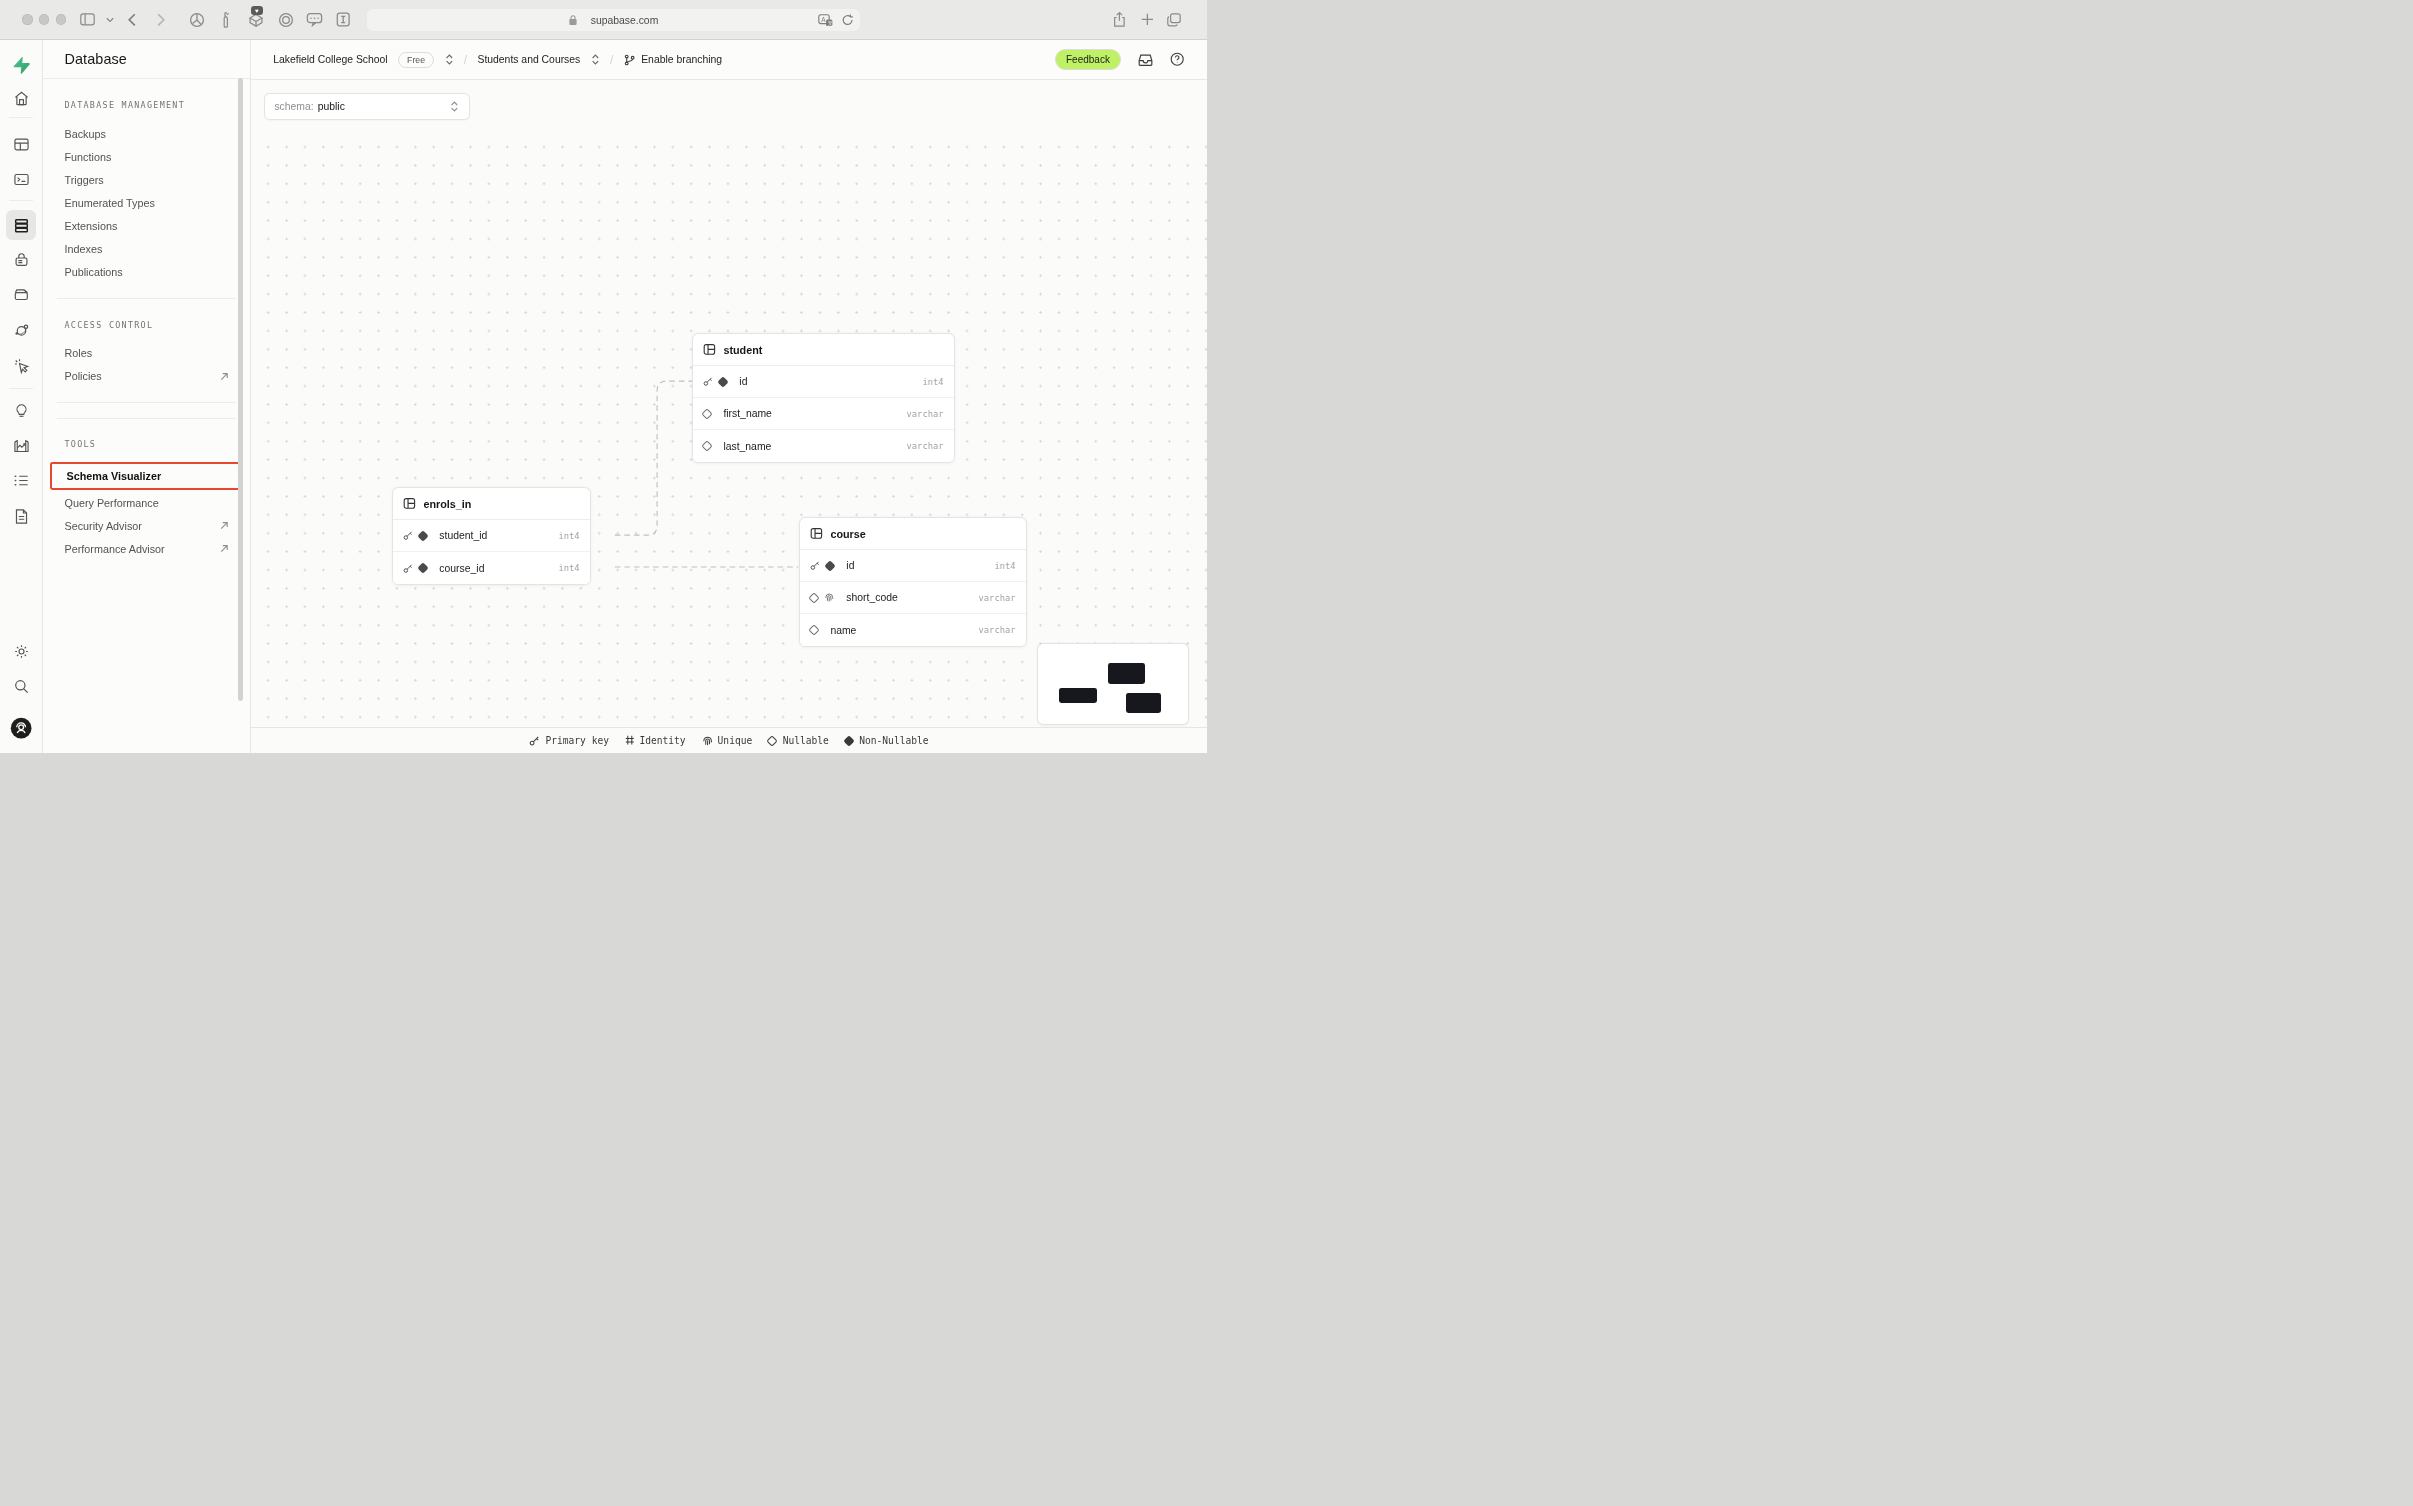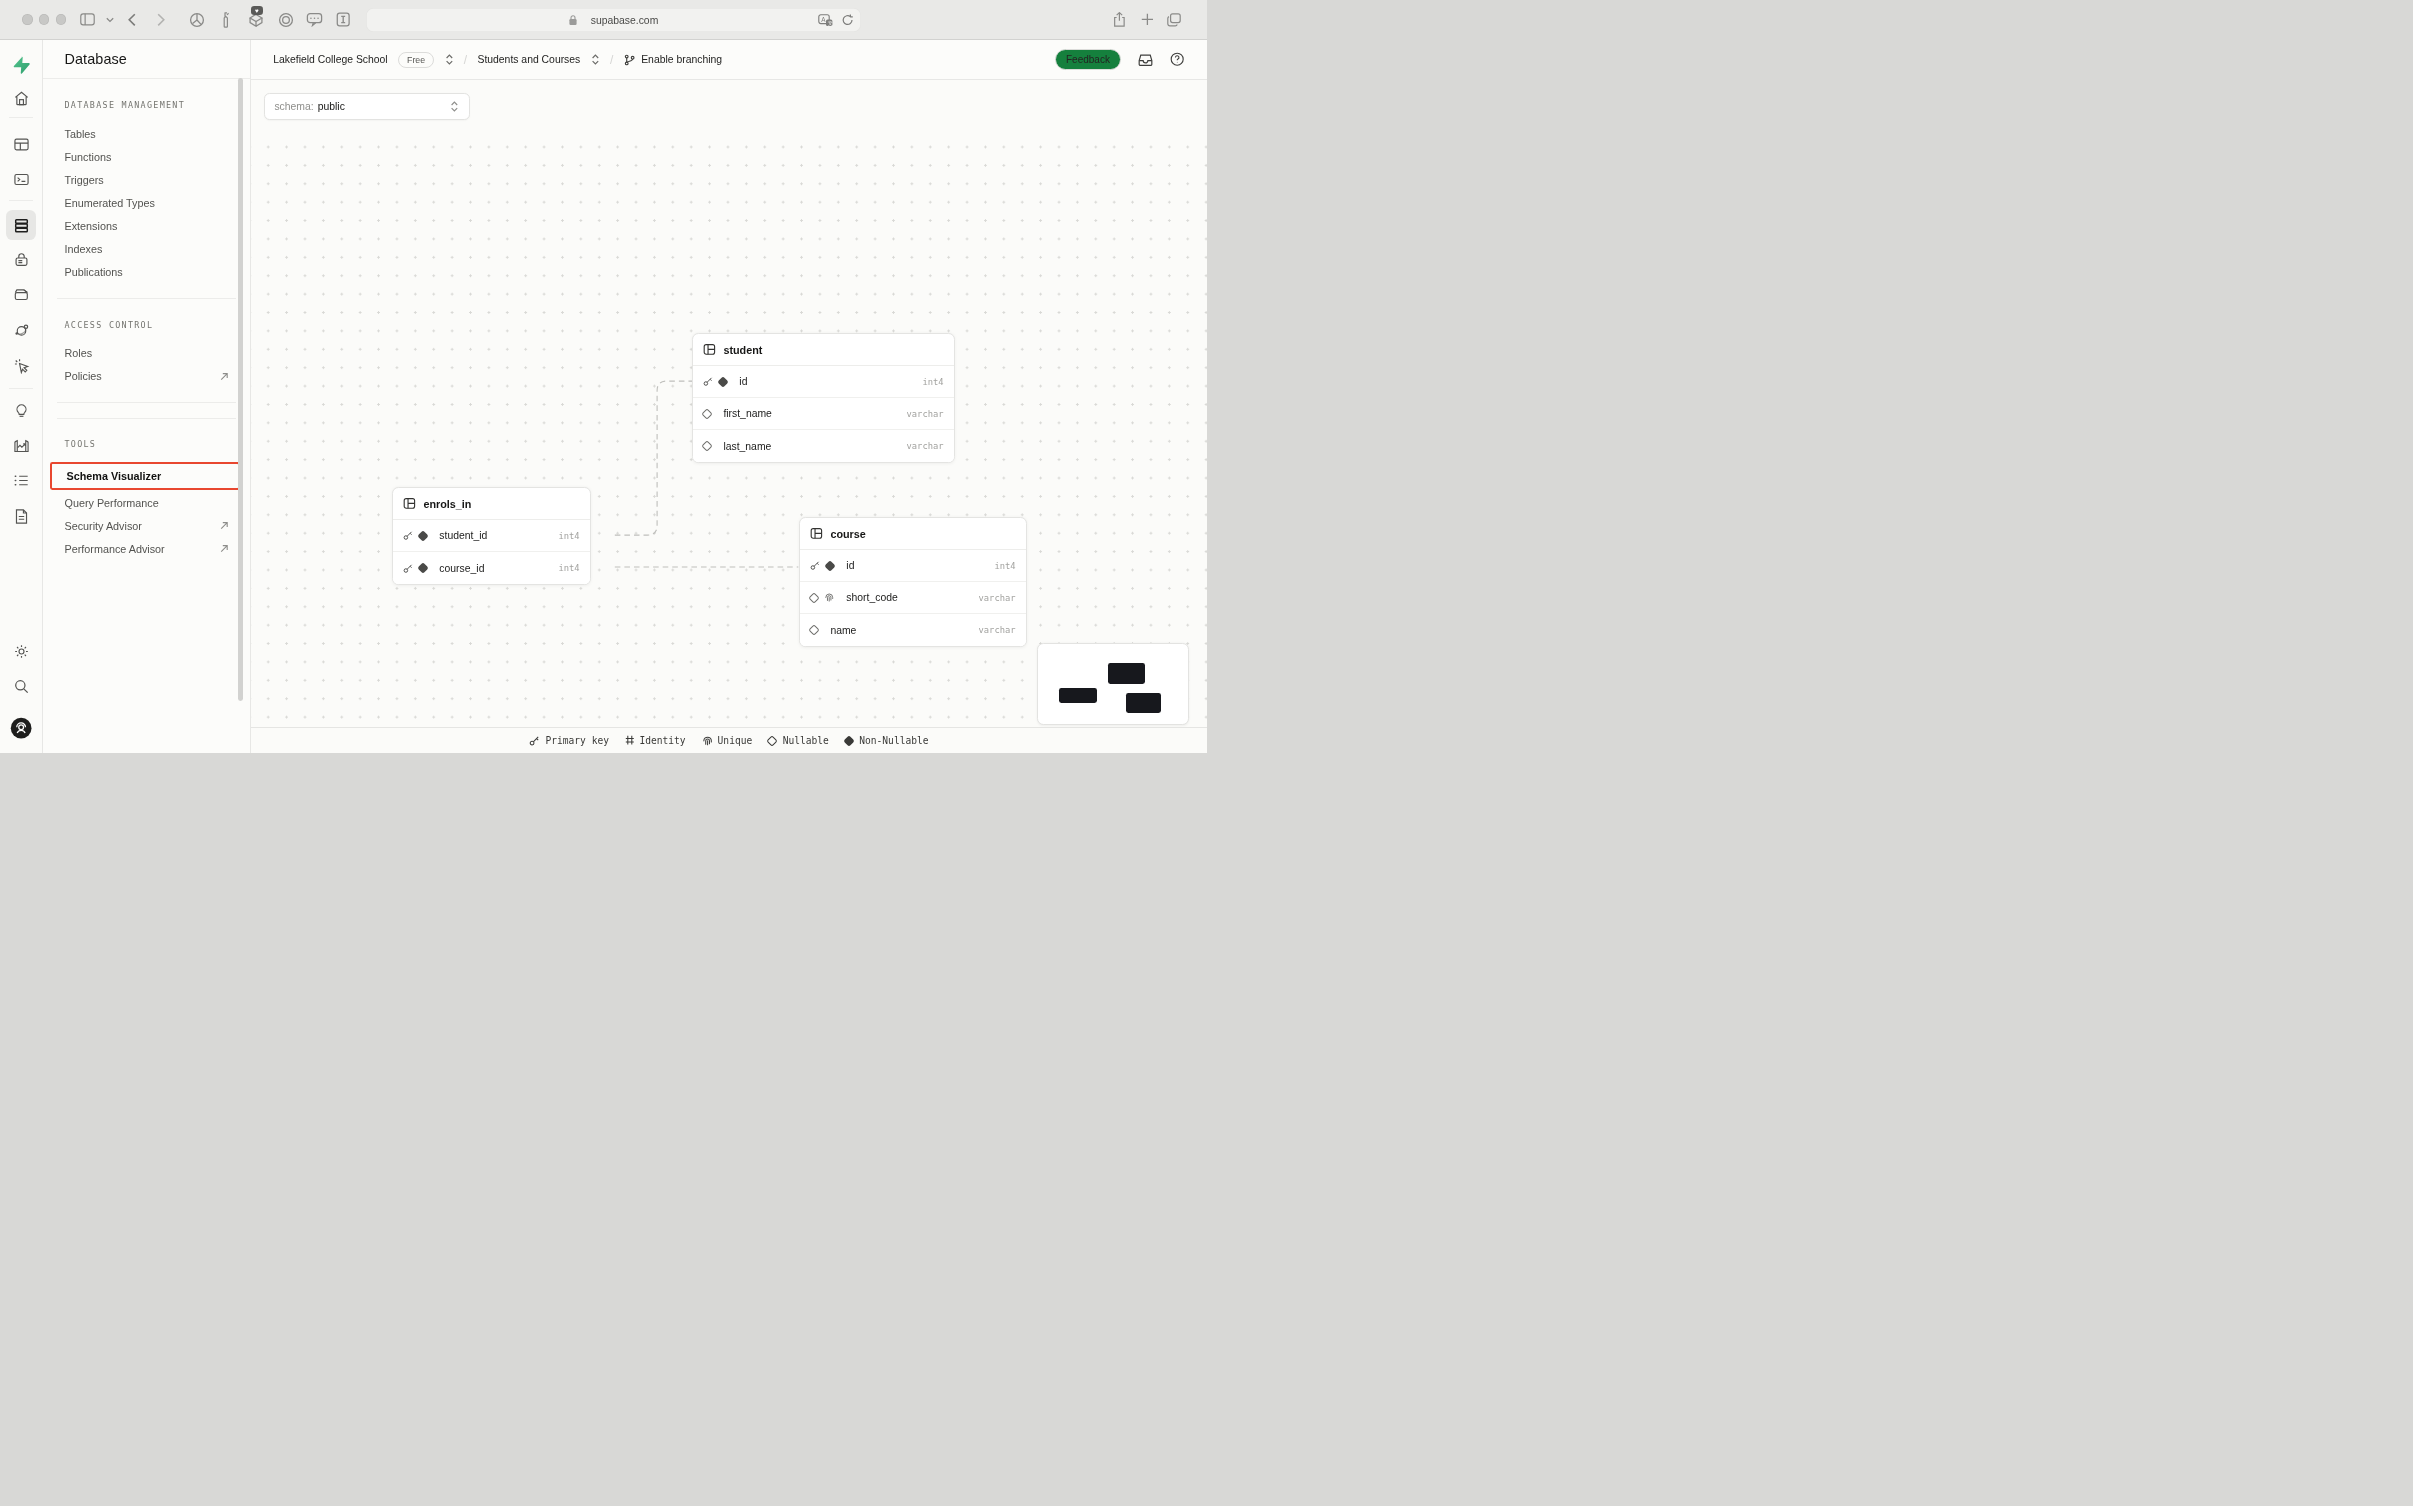--- a/index.html
+++ b/index.html
@@ -59,21 +59,21 @@
 
   
   .main { position:absolute; left:251px; right:0; top:0; bottom:0; }
   .appheader { position:absolute; top:0; left:0; right:0; height:40px; background:#fcfcfa;
     border-bottom:0.8px solid #e7e7e5; display:flex; align-items:center; padding:0 22.3px; }
   .crumbs { display:flex; align-items:center; gap:10.4px; font-size:10.4px; color:#232322; }
   .pill { border:0.8px solid #dcdcda; border-radius:8.8px; padding:2px 8px; font-size:8.8px; color:#565653; background:#fcfcfa; }
   .slash { color:#d6d6d4; font-size:12px; }
   .hspacer { flex:1; }
   .hdr-right { display:flex; align-items:center; gap:17px; }
-  .btn { border:0.8px solid #dcdcda; background:#15803d; border-radius:10.4px; height:21px;
+  .btn { border:0.8px solid #dcdcda; background:#bef264; border-radius:10.4px; height:21px;
     padding:0 10.4px; font-size:10px; color:#232322; display:flex; align-items:center; }
   .hicon { color:#3e3e3c; display:grid; place-items:center; }
 
   
   .canvas { position:absolute; top:40px; left:0; right:0; bottom:0; background:#fbfbf9; }
   .dots { position:absolute; left:0; right:0; top:53px; bottom:26px;
     background-image:radial-gradient(circle, #d9d9d6 1px, transparent 1.1px);
     background-size:18.4px 18.4px; background-position:8px 4.8px; }
   .edges { position:absolute; inset:0; }
   .schema-select { position:absolute; left:12.8px; top:12.8px; width:206px; height:27px;
@@ -344,21 +344,21 @@
           </svg>
       </div>
     </div>
 
     <div class="panel">
       <div class="panel-header">Database</div>
 
       <div class="sect">
         <div class="sect-h">DATABASE MANAGEMENT</div>
         <div class="nav-item">
-            <span class="grow">Tables</span>
+            <span class="grow">Backups</span>
           </div>
         <div class="nav-item">
             <span class="grow">Functions</span>
           </div>
         <div class="nav-item">
             <span class="grow">Triggers</span>
           </div>
         <div class="nav-item">
             <span class="grow">Enumerated Types</span>
           </div>

